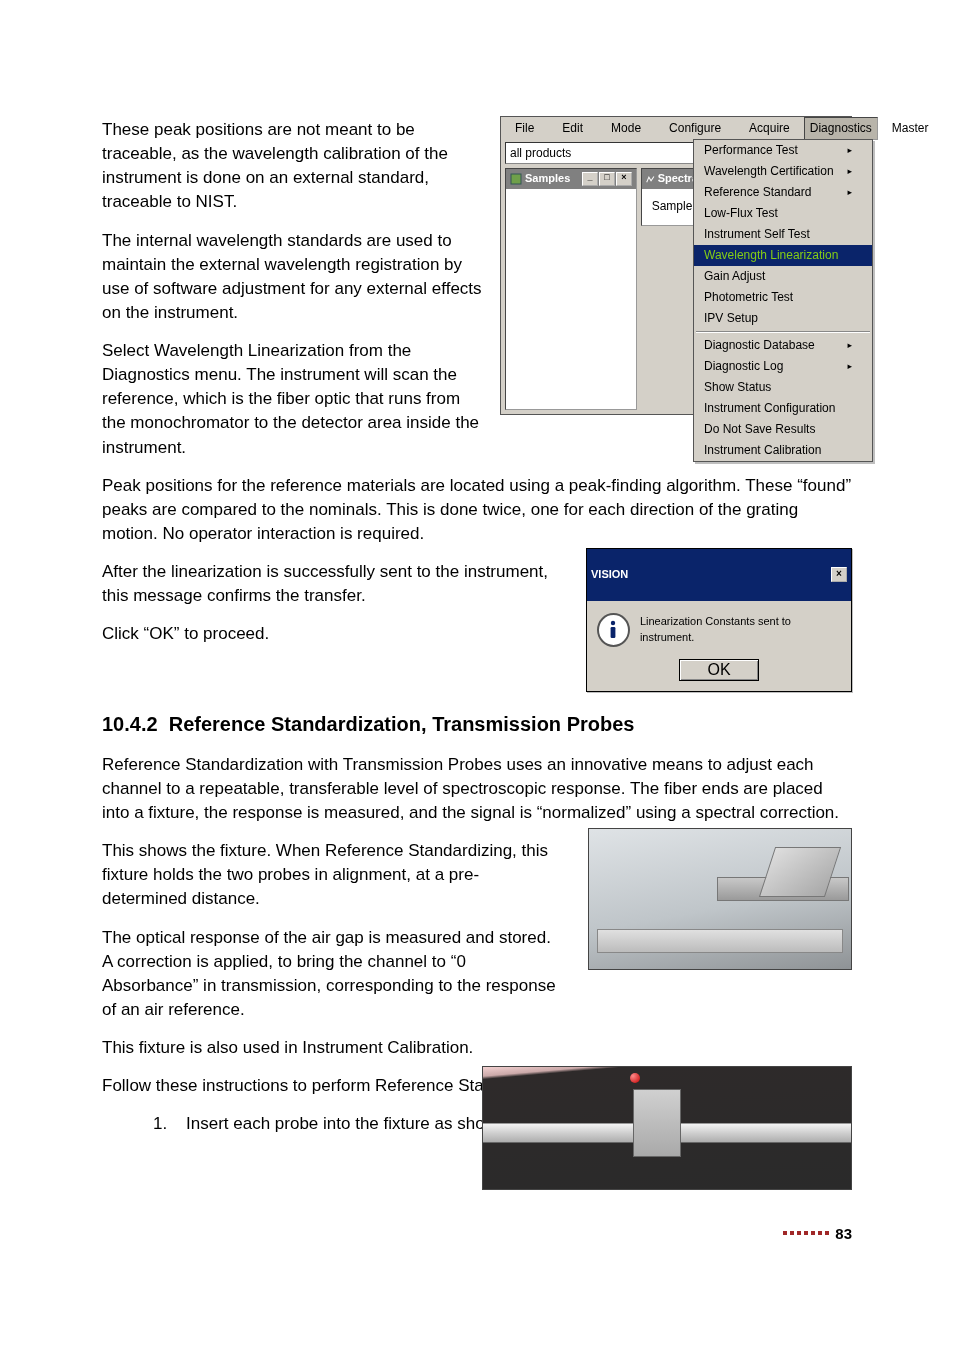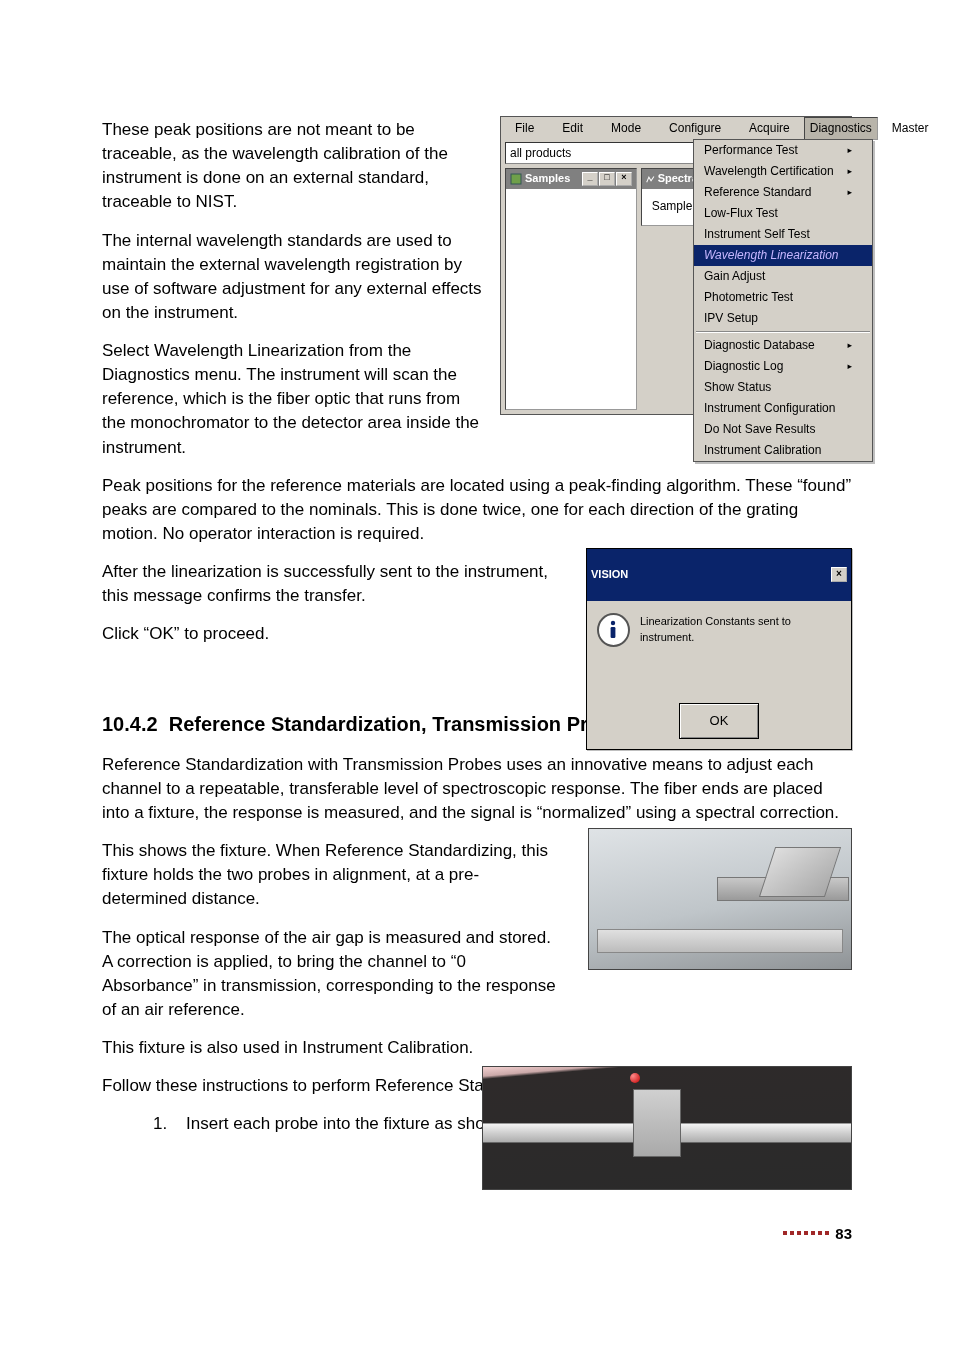--- a/index.html
+++ b/index.html
@@ -170,22 +170,21 @@
     font-size: 12px;
   }
   .dd-item {
     padding: 2px 20px 2px 10px;
     display: flex;
     justify-content: space-between;
     align-items: center;
   }
   .dd-item.hl {
     background: #0a246a;
-    color: #c4b5fd;
-    font-style: italic;
+    color: #84cc16;
   }
   .dd-sep {
     height: 0;
     border-top: 1px solid #888;
     border-bottom: 1px solid #fff;
     margin: 2px 2px;
   }
   .sub-arrow {
     font-size: 9px;
   }
@@ -231,26 +230,25 @@
     align-items: center;
     gap: 10px;
     padding: 12px 10px;
   }
   .dialog-footer {
     text-align: center;
     padding-bottom: 10px;
   }
   .ok-btn {
     width: 80px;
-    height: 36px;
+    height: 22px;
     background: #d4d0c8;
     border: 1px solid #000;
     box-shadow: inset 1px 1px 0 #fff, inset -1px -1px 0 #888;
-    font-size: 13px;
-    margin-top: 44px;
+    font-size: 16px;
   }
   .info-icon{
     width:30px;height:30px;border:2px solid #555;border-radius:50%;
     display:flex;align-items:center;justify-content:center;
     color:#0a246a;background:#fff;
   }
   .info-icon svg{width:14px;height:20px;}
 
   
   h2 {

